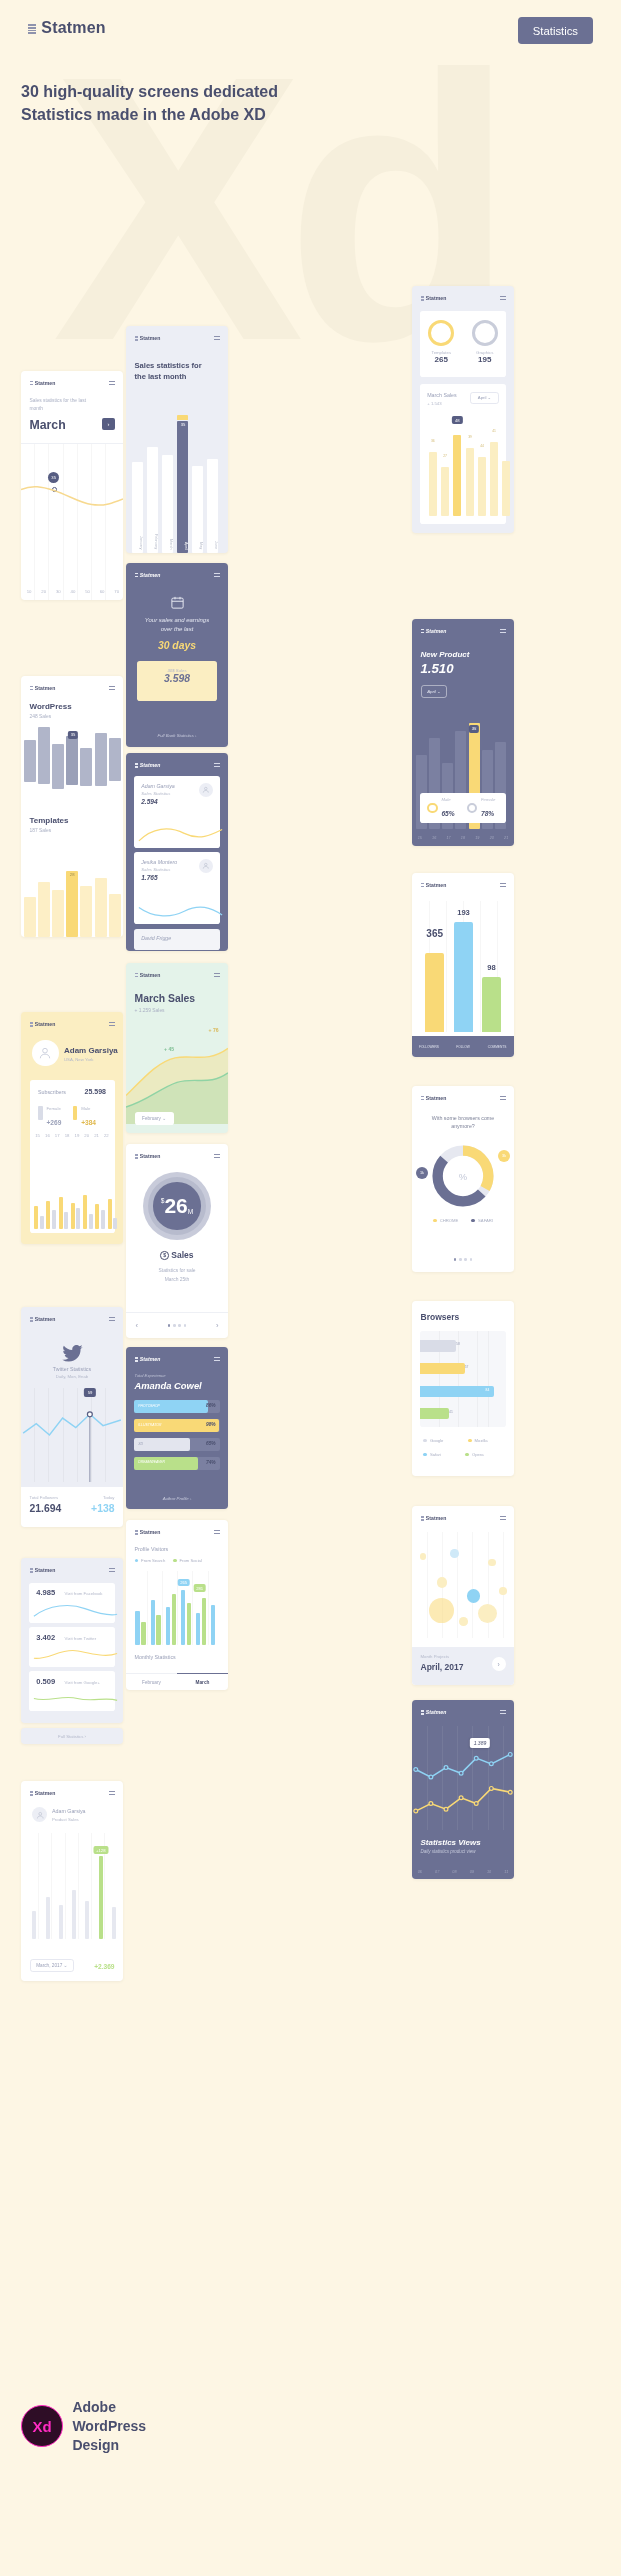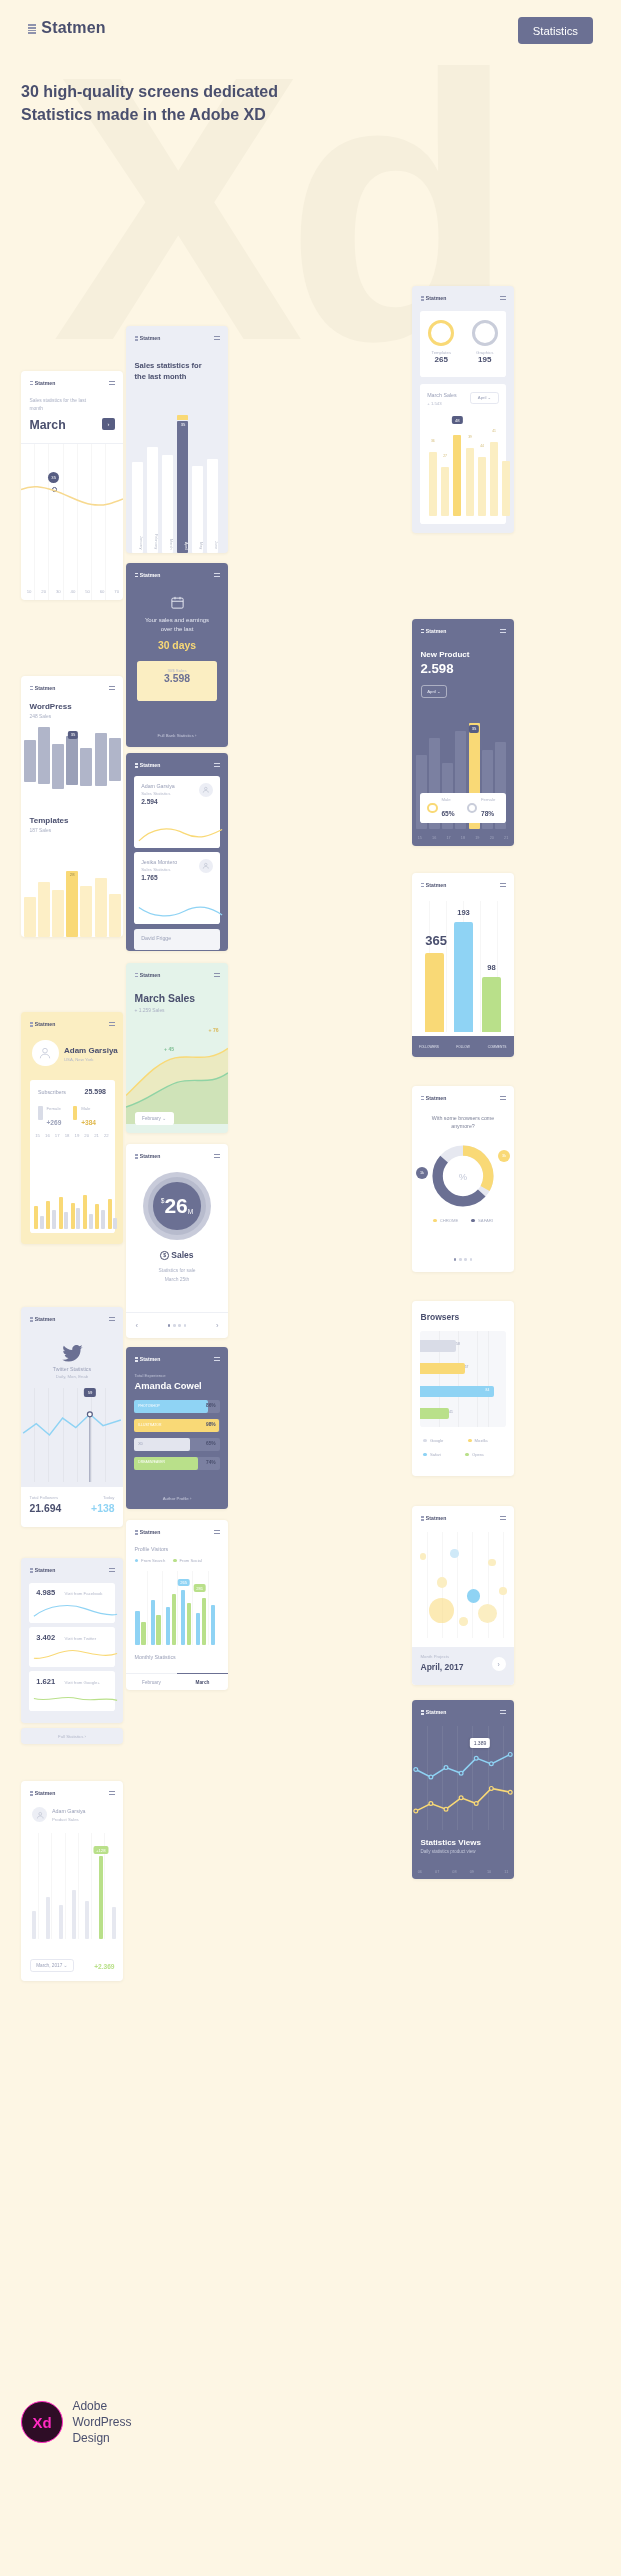--- a/index.html
+++ b/index.html
@@ -21,21 +21,21 @@
   .brand .bi{ display:inline-block; width:7.6px; height:10.4px; margin-right:5.7px; vertical-align:-0.9px;
      background:repeating-linear-gradient(to bottom,#8f93ad 0 1.9px,transparent 1.9px 2.8px);}
   .stat-btn{ position:absolute; right:28px; top:17px; background:#6b7093; color:#fff;
      font-size:11.3px; padding:7.6px 15px; border-radius:3.8px; border:none; cursor:pointer;}
   .hero{ position:absolute; left:21px; top:80px; width:312px; font-size:16px; font-weight:bold;
      line-height:1.45; color:#4a4f6e; z-index:5;}
 
   
   .card{ position:absolute; border-radius:3.8px; overflow:hidden; z-index:3;
      box-shadow:0 0.9px 2.8px rgba(90,80,60,.07); }
-  .cw{background:#fff;} .cl{background:#eceef5;} .cd{background:#6b7093;}
+  .cw{background:#fff;} .cl{background:#eceef5;} .cd{background:#6b7093;font-style:italic;}
   .cy{background:#fbeec2;} .cm{background:#e4f3ea;}
   .sm{ font-size:5.1px; font-weight:bold; color:#4a4f6e; letter-spacing:0.1px; display:flex; align-items:center; gap:1.9px;}
   .sm.w{color:#fff;}
   .sm .bi{ width:3.3px; height:4.7px; background:repeating-linear-gradient(to bottom,#9ba0bb 0 0.9px,transparent 0.9px 1.5px);}
   .sm.w .bi{background:repeating-linear-gradient(to bottom,#e6e8f2 0 0.9px,transparent 0.9px 1.5px);}
   .ham{ position:absolute; right:7.6px; }
   .ham i{display:block; width:6.6px; height:0.9px; background:#8c91ad; margin-bottom:1.3px;}
   .ham.w i{background:#d6d9e8;}
   .t-sub{font-size:4.9px; color:#aab0c4; line-height:1.5;}
   .t-big{font-size:12.3px; font-weight:bold; color:#4a4f6e;}
@@ -57,21 +57,21 @@
   .avatar{border-radius:50%;background:#fff;display:flex;align-items:center;justify-content:center;}
   .dots{display:flex;gap:2.8px;align-items:center;}
   .dots i{width:2.4px;height:2.4px;border-radius:50%;background:#d5d8e4;display:block;}
   .dots i.on{background:#8e93b0;}
   .legrow{display:flex;align-items:center;gap:2.8px;font-size:4.2px;color:#a9aec2;}
   .legdot{width:3.8px;height:3.8px;border-radius:50%;display:block;}
   
   .adobe{position:absolute;left:21px;top:2398px;display:flex;align-items:center;gap:9.4px;z-index:6;}
   .xdlogo{width:42px;height:42px;border-radius:50%;background:#2e0d26;border:1.9px solid #ff2bc2;
     display:flex;align-items:center;justify-content:center;color:#ff2bc2;font-size:15px;font-weight:bold;}
-  .adobe-txt{font-size:12px;font-weight:normal;color:#4a4f6e;line-height:1.35;}
+  .adobe-txt{font-size:14px;font-weight:bold;color:#4a4f6e;line-height:1.35;}
 </style>
 </head>
 <body>
 
 <div class="bg-xd">Xd</div>
 
 <div class="hdr">
   <div class="brand">
     <span class="bi"></span><span>Statmen</span>
   </div>
@@ -269,21 +269,21 @@
       </svg>
   </div>
   <div style="position:absolute;left:7.6px;right:7.6px;top:69px;height:40px;background:#fff;border-radius:2.8px;">
     <div style="position:absolute;left:7.6px;top:5.7px;font-size:7.6px;font-weight:bold;color:#4a4f6e;">3.402</div>
     <div style="position:absolute;left:36px;top:8.5px;" class="t-lbl">Vizit from Twitter</div>
     <svg width="87" height="19" style="position:absolute;left:3.8px;bottom:2.8px;" viewBox="0 0 92 20">
         <path d="M2,14 C16,16 30,4 46,6 C62,8 76,14 90,9" fill="none" stroke="#f9d976" stroke-width="1.2"></path>
       </svg>
   </div>
   <div style="position:absolute;left:7.6px;right:7.6px;top:113px;height:40px;background:#fff;border-radius:2.8px;">
-    <div style="position:absolute;left:7.6px;top:5.7px;font-size:7.6px;font-weight:bold;color:#4a4f6e;">1.621</div>
+    <div style="position:absolute;left:7.6px;top:5.7px;font-size:7.6px;font-weight:bold;color:#4a4f6e;">0.509</div>
     <div style="position:absolute;left:36px;top:8.5px;" class="t-lbl">Vizit from Google+</div>
     <svg width="87" height="19" style="position:absolute;left:3.8px;bottom:2.8px;" viewBox="0 0 92 20">
         <path d="M2,10 C18,14 32,6 48,10 C64,14 78,8 90,12" fill="none" stroke="#b9e08a" stroke-width="1.2"></path>
       </svg>
   </div>
 </div>
 <div class="card cl" style="left:21px;top:1728px;width:102px;height:16px;display:flex;align-items:center;justify-content:center;">
   <span class="t-lbl">Full Statistics ›</span>
 </div>
 
@@ -614,21 +614,21 @@
 <div class="card cd" style="left:412px;top:619px;width:102px;height:227px;">
   <div style="position:absolute;left:8.5px;top:9.4px;" class="sm w">
       <span class="bi"></span>
       <span>Statmen</span>
     </div>
   <div class="ham w" style="top:10.4px;">
       <i></i>
       <i></i>
     </div>
   <div style="position:absolute;left:8.5px;top:31px;font-size:8px;font-weight:bold;color:#fff;">New Product</div>
-  <div style="position:absolute;left:8.5px;top:42px;font-size:13.2px;font-weight:bold;color:#fff;">2.598</div>
+  <div style="position:absolute;left:8.5px;top:42px;font-size:13.2px;font-weight:bold;color:#fff;">1.510</div>
   <div class="pill" style="position:absolute;left:8.5px;top:66px;"><span>April</span> <span>⌄</span></div>
   <div style="position:absolute;left:0;right:0;top:87px;bottom:17px;">
     <div class="bar" style="left:3.8px;width:11.3px;height:74px;background:#7b80a1;"></div>
     <div class="bar" style="left:17px;width:11.3px;height:91px;background:#7b80a1;"></div>
     <div class="bar" style="left:30px;width:11.3px;height:66px;background:#7b80a1;"></div>
     <div class="bar" style="left:43px;width:11.3px;height:98px;background:#7b80a1;"></div>
     <div class="bar" style="left:57px;width:11.3px;height:106px;background:#f9d976;"></div>
     <div class="bar" style="left:70px;width:11.3px;height:79px;background:#7b80a1;"></div>
     <div class="bar" style="left:83px;width:11.3px;height:87px;background:#7b80a1;"></div>
     <div class="tip" style="left:62px;top:19px;background:#575d82;">35</div>
@@ -667,21 +667,21 @@
     <div class="grid-v">
         <i style="left:17px"></i>
         <i style="left:34px"></i>
         <i style="left:51px"></i>
         <i style="left:68px"></i>
         <i style="left:85px"></i>
       </div>
     <div class="bar" style="left:13.2px;width:19px;height:79px;background:#f9d976;border-radius:1.9px 1.9px 0 0;"></div>
     <div class="bar" style="left:42px;width:19px;height:110px;background:#8fd3f4;border-radius:1.9px 1.9px 0 0;"></div>
     <div class="bar" style="left:70px;width:19px;height:55px;background:#b9e08a;border-radius:1.9px 1.9px 0 0;"></div>
-    <div style="position:absolute;left:13.2px;width:19px;bottom:84px;text-align:center;font-size:13px;font-weight:bold;color:#4a4f6e;">365</div>
+    <div style="position:absolute;left:13.2px;width:19px;bottom:93px;text-align:center;font-size:10px;font-weight:bold;color:#4a4f6e;">365</div>
     <div style="position:absolute;left:42px;width:19px;bottom:115px;text-align:center;font-size:7.6px;font-weight:bold;color:#4a4f6e;">193</div>
     <div style="position:absolute;left:70px;width:19px;bottom:60px;text-align:center;font-size:7.6px;font-weight:bold;color:#4a4f6e;">98</div>
   </div>
   <div style="position:absolute;left:0;right:0;bottom:0;height:21px;background:#6b7093;display:flex;align-items:center;">
     <span style="flex:1;text-align:center;font-size:3.2px;color:#dfe2ee;">FOLLOWERS</span>
     <span style="flex:1;text-align:center;font-size:3.2px;color:#dfe2ee;">FOLLOW</span>
     <span style="flex:1;text-align:center;font-size:3.2px;color:#dfe2ee;">COMMENTS</span>
   </div>
 </div>
 

